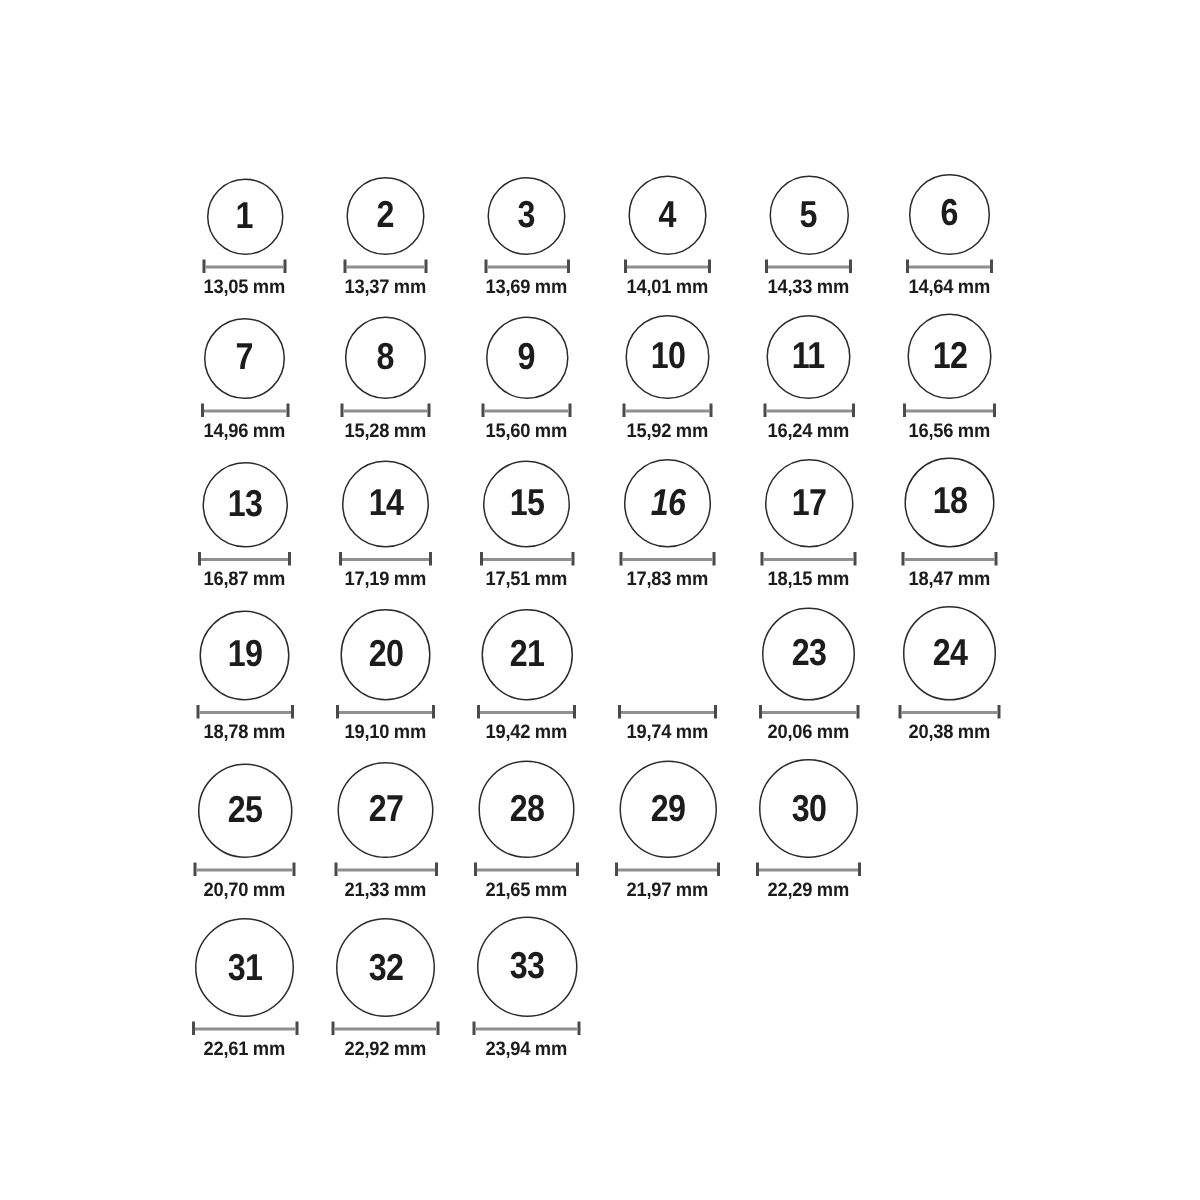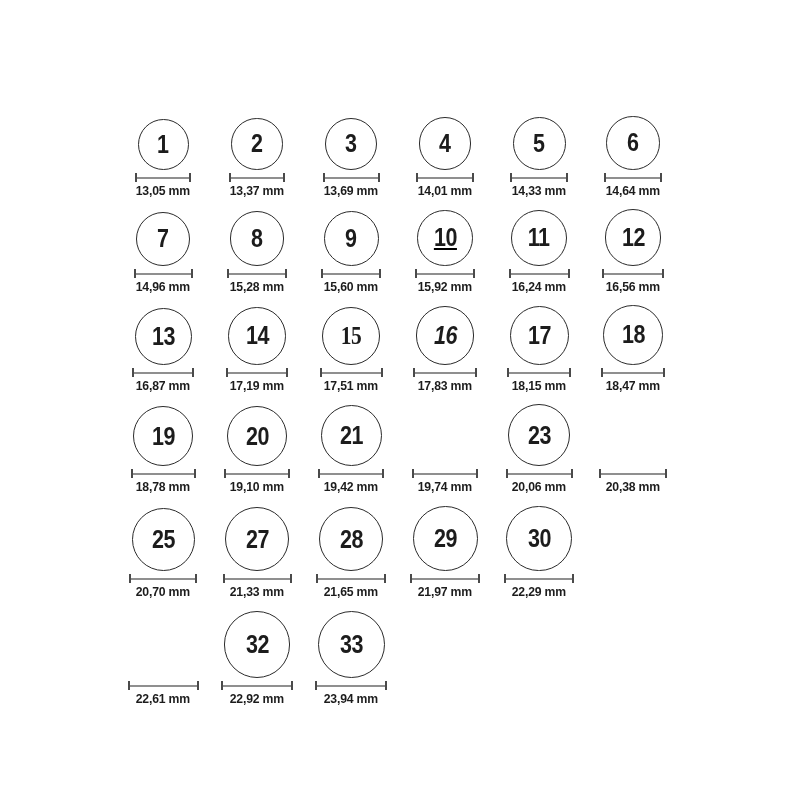--- a/index.html
+++ b/index.html
@@ -137,21 +137,21 @@
         <div class="mmlabel">15,28 mm</div>
       </div>
       <div class="cell">
         <div class="circle" style="width: 55px; height: 55px;">
           <span class="num">9</span>
         </div>
         <div class="measure" style="width: 56px;"></div>
         <div class="mmlabel">15,60 mm</div>
       </div>
       <div class="cell">
-        <div class="circle" style="width: 55.5px; height: 55.5px; text-decoration: underline;">
+        <div class="circle" style="width: 55.5px; height: 55.5px;">
           <span class="num">10</span>
         </div>
         <div class="measure" style="width: 56.5px;"></div>
         <div class="mmlabel">15,92 mm</div>
       </div>
       <div class="cell">
         <div class="circle" style="width: 56px; height: 56px;">
           <span class="num">11</span>
         </div>
         <div class="measure" style="width: 57px;"></div>
@@ -174,21 +174,21 @@
         <div class="mmlabel">16,87 mm</div>
       </div>
       <div class="cell">
         <div class="circle" style="width: 57.5px; height: 57.5px;">
           <span class="num">14</span>
         </div>
         <div class="measure" style="width: 58.5px;"></div>
         <div class="mmlabel">17,19 mm</div>
       </div>
       <div class="cell">
-        <div class="circle" style="width: 58px; height: 58px; font-family: Liberation Serif, serif;">
+        <div class="circle" style="width: 58px; height: 58px;">
           <span class="num">15</span>
         </div>
         <div class="measure" style="width: 59px;"></div>
         <div class="mmlabel">17,51 mm</div>
       </div>
       <div class="cell">
         <div class="circle" style="width: 58.5px; height: 58.5px; font-style: italic;">
           <span class="num">16</span>
         </div>
         <div class="measure" style="width: 59.5px;"></div>
@@ -236,20 +236,23 @@
         <div class="mmlabel">19,74 mm</div>
       </div>
       <div class="cell">
         <div class="circle" style="width: 62px; height: 62px;">
           <span class="num">23</span>
         </div>
         <div class="measure" style="width: 63px;"></div>
         <div class="mmlabel">20,06 mm</div>
       </div>
       <div class="cell">
+        <div class="circle" style="width: 62.5px; height: 62.5px;">
+          <span class="num">24</span>
+        </div>
         <div class="measure" style="width: 63.5px;"></div>
         <div class="mmlabel">20,38 mm</div>
       </div>
     </div>
     <div class="row">
       <div class="cell">
         <div class="circle" style="width: 63px; height: 63px;">
           <span class="num">25</span>
         </div>
         <div class="measure" style="width: 64px;"></div>
@@ -279,20 +282,23 @@
       <div class="cell">
         <div class="circle" style="width: 65.5px; height: 65.5px;">
           <span class="num">30</span>
         </div>
         <div class="measure" style="width: 66.5px;"></div>
         <div class="mmlabel">22,29 mm</div>
       </div>
     </div>
     <div class="row">
       <div class="cell">
+        <div class="circle" style="width: 66px; height: 66px;">
+          <span class="num">31</span>
+        </div>
         <div class="measure" style="width: 67px;"></div>
         <div class="mmlabel">22,61 mm</div>
       </div>
       <div class="cell">
         <div class="circle" style="width: 66.5px; height: 66.5px;">
           <span class="num">32</span>
         </div>
         <div class="measure" style="width: 67.5px;"></div>
         <div class="mmlabel">22,92 mm</div>
       </div>

